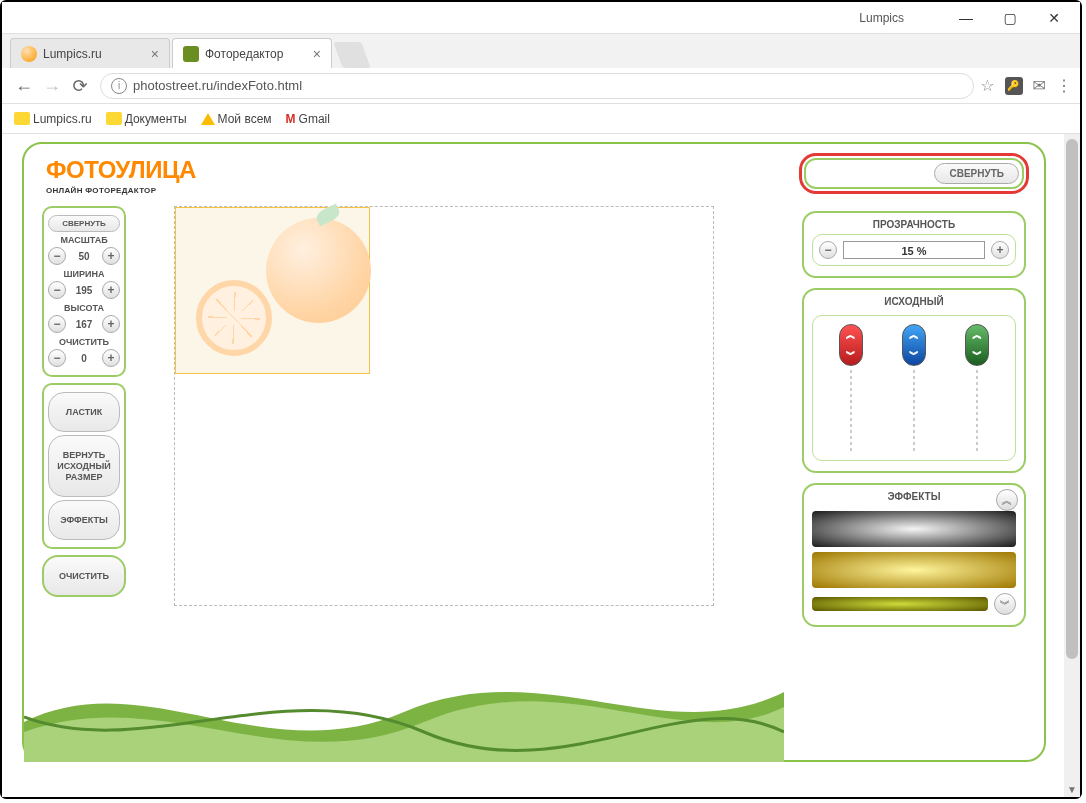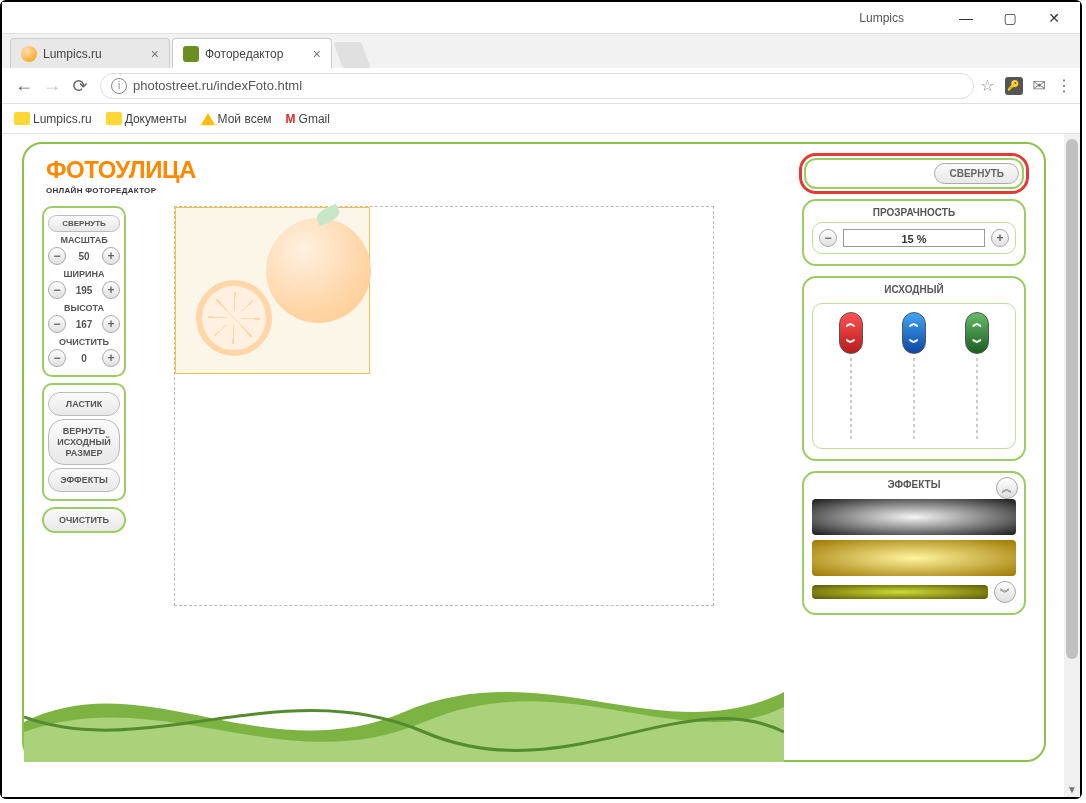--- a/index.html
+++ b/index.html
@@ -40,21 +40,21 @@
 
 .app { position: absolute; left: 20px; top: 8px; width: 1024px; height: 620px; border: 2px solid #8BC34A; border-radius: 20px; background: #fff; }
 .logo { position: absolute; left: 22px; top: 12px; }
 .logotext { font-size: 24px; font-weight: 900; color: #ff8800; letter-spacing: -0.5px; }
 .logosub { font-size: 8px; font-weight: bold; color: #333; letter-spacing: 0.3px; margin-top: 2px; }
 
 
 .leftpanel { position: absolute; left: 18px; top: 62px; width: 84px; }
 .pill { border: 2px solid #9CCC65; border-radius: 10px; padding: 4px 4px; margin-bottom: 6px; background: #fff; }
 .btn { display: block; width: 100%; background: linear-gradient(#fafafa,#e8e8e8); border: 1px solid #bbb; border-radius: 10px; padding: 3px 2px; font-size: 8px; font-weight: bold; color: #555; text-align: center; margin: 3px 0; cursor: pointer; }
-.btn.big { padding: 6px 2px; font-size: 9px; border-radius: 16px; }
+.btn.big { padding: 14px 2px; font-size: 9px; border-radius: 16px; }
 .label { font-size: 9px; font-weight: bold; color: #555; text-align: center; }
 .stepper { display: flex; align-items: center; justify-content: space-between; margin: 2px 0 4px; }
 .stepbtn { width: 18px; height: 18px; border-radius: 50%; background: linear-gradient(#fff,#e0e0e0); border: 1px solid #aaa; display: flex; align-items: center; justify-content: center; font-size: 12px; font-weight: bold; color: #666; cursor: pointer; }
 .stepval { flex: 1; text-align: center; font-size: 10px; font-weight: bold; color: #555; }
 
 
 .canvas { position: absolute; left: 150px; top: 62px; width: 540px; height: 400px; border: 1px dashed #bbb; }
 .selection { position: absolute; left: 0; top: 0; width: 195px; height: 167px; border: 1px solid #f5c242; background: #fcf6e8; }
 .orange-big { position: absolute; left: 90px; top: 10px; width: 105px; height: 105px; border-radius: 50%; background: radial-gradient(circle at 35% 30%, #fff0e0, #ffd6a8 60%, #ffc98c); }
 .leaf { position: absolute; left: 140px; top: 0px; width: 24px; height: 14px; background: #c8e6c9; border-radius: 50% 0 50% 0; transform: rotate(-25deg); }
@@ -213,21 +213,21 @@
         </div>
       </div>
 
       <div class="rightwrap">
         <div class="highlight">
           <div class="collapse-btn" style="margin-bottom:0">
             <div class="sbtn">СВЕРНУТЬ</div>
           </div>
         </div>
 
-        <div class="panel" style="margin-top:8px">
+        <div class="panel" style="margin-top:20px">
           <div class="ptitle">ПРОЗРАЧНОСТЬ</div>
           <div class="pinner opacity-row">
             <div class="stepbtn">−</div>
             <div class="opbar">15 %</div>
             <div class="stepbtn">+</div>
           </div>
         </div>
 
         <div class="panel">
           <div class="ptitle">ИСХОДНЫЙ</div>

